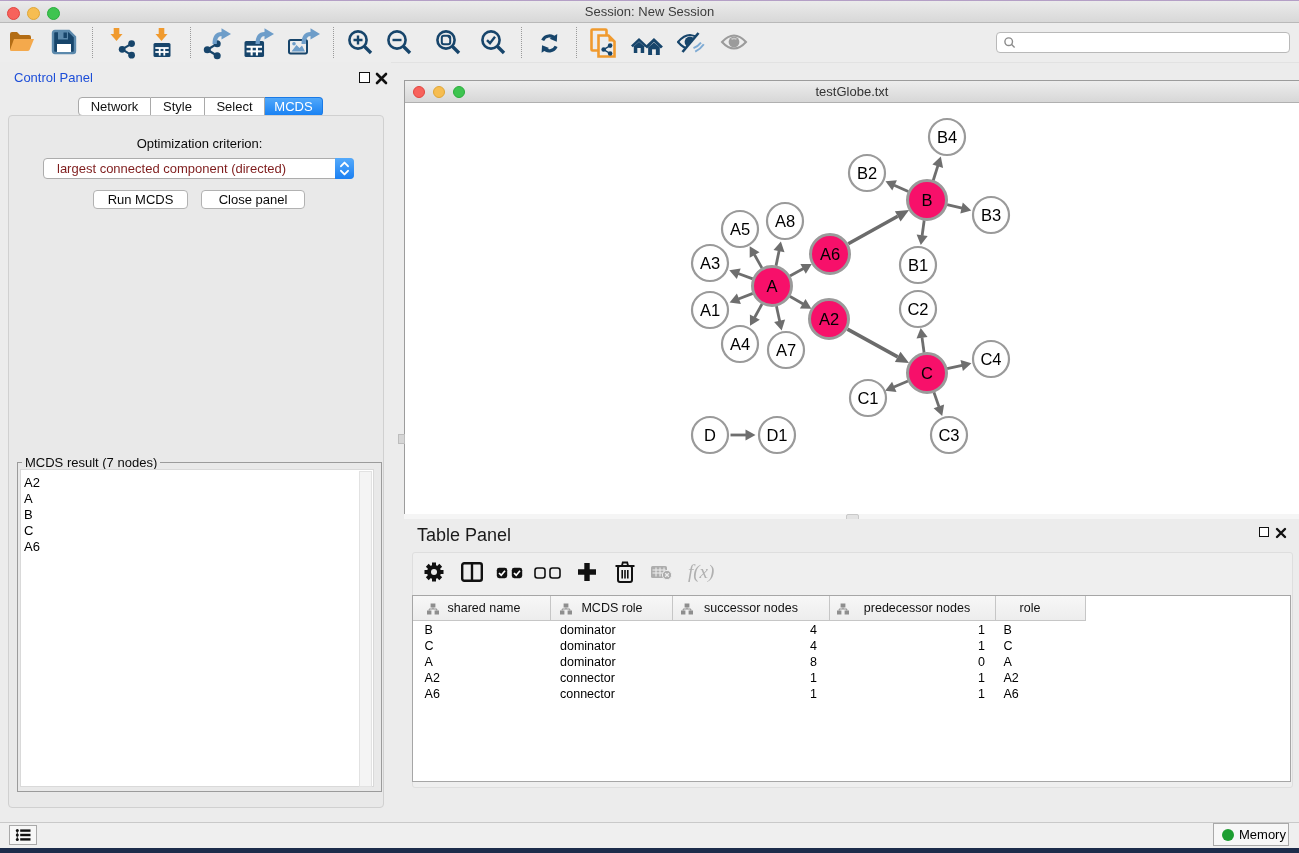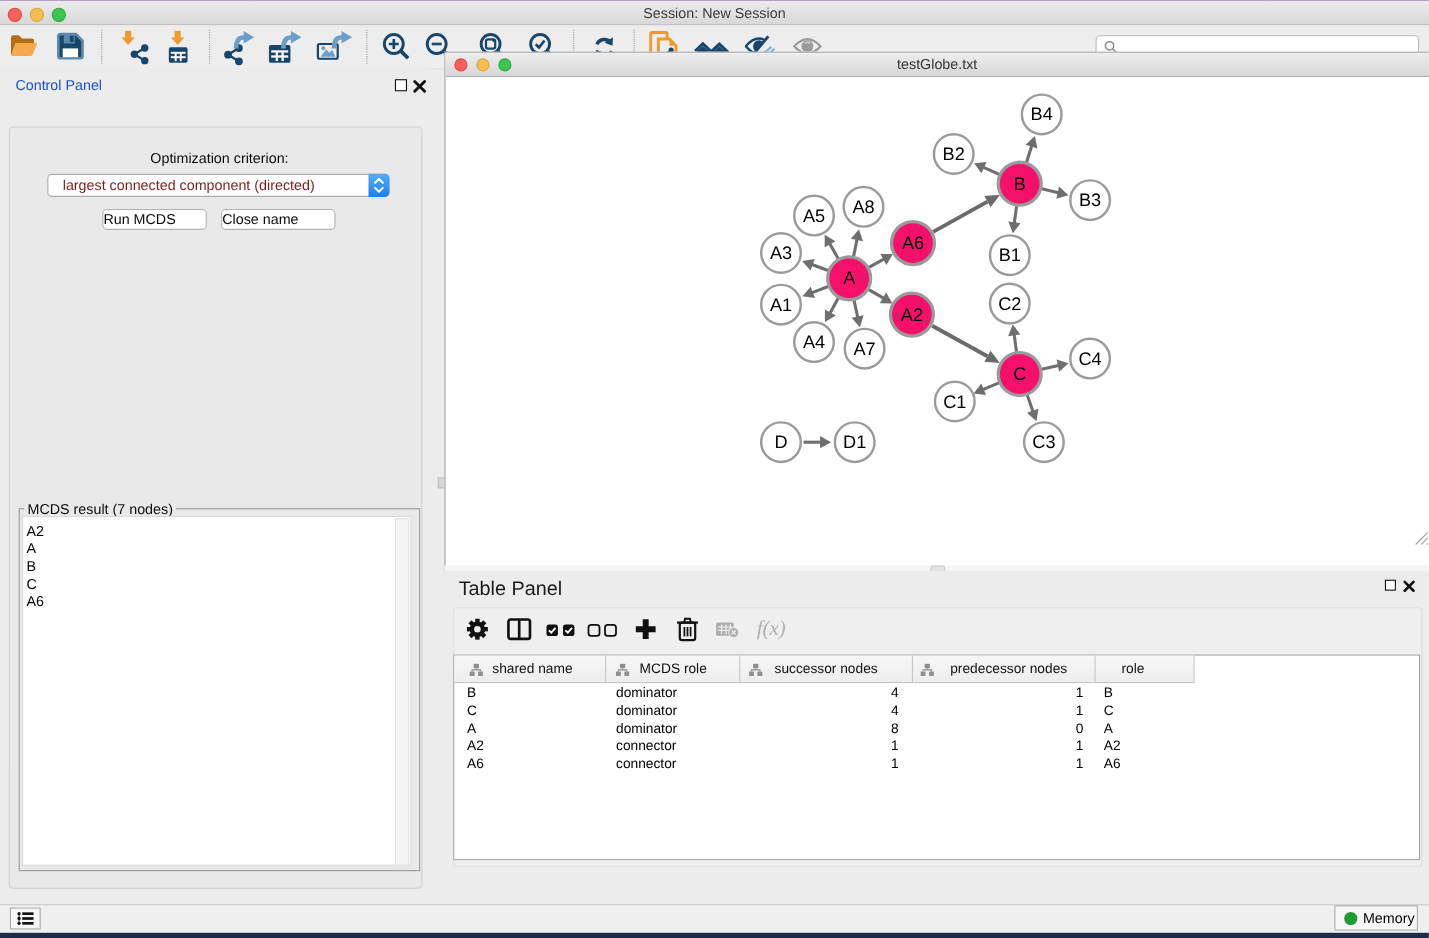--- a/index.html
+++ b/index.html
@@ -20,28 +20,28 @@
  background:#fff;border:1px solid #a9a9a9;border-left:none;padding:0}
 .tabsel{background:linear-gradient(#51a8fa,#1a82f3);color:#fff;border-color:#1a7ae6}
 #innerpanel{left:8px;top:53px;width:374px;height:691px;background:#e9e9e9;
  border:1px solid #d0d0d0;border-radius:4px}
 #optlabel{left:8px;top:74px;width:383px;text-align:center;font-size:13px;color:#0b0b0b}
 #combo{left:43px;top:96px;width:309px;height:19px;background:#fff;border:1px solid #acacac;border-radius:4px}
 #combotext{position:absolute;left:13px;top:0;line-height:19px;font-size:13px;color:#7f1d1d}
 #combobtn{position:absolute;right:-1px;top:-1px;width:19px;height:21px;border-radius:0 4px 4px 0;
  background:linear-gradient(#55aafb,#1b80f2)}
 .btn{position:absolute;height:17px;line-height:17px;background:#fff;border:1px solid #b2b2b2;
- border-radius:4px;font-size:13px;color:#0b0b0b;text-align:left}
+ border-radius:4px;font-size:13px;color:#0b0b0b;text-align:center}
 #fieldset{left:17px;top:400px;width:363px;height:328px;border:1px solid #9b9b9b}
 #fieldwhite{position:absolute;left:2px;top:6px;width:352px;height:316px;background:#fff;
  border:1px solid #d9d9d9}
 #fieldlegend{position:absolute;left:4px;top:-8px;background:#e9e9e9;padding:0 3px;font-size:13px;color:#0b0b0b}
 #fieldlist{position:absolute;left:3px;top:5px;font-size:13px;color:#000;line-height:16px}
 #fsscroll{position:absolute;right:1px;top:1px;width:11px;height:314px;background:#f4f4f4;border:1px solid #e2e2e2}
-#netwin{left:404px;top:47px;width:895px;height:575px;background:#fff;border:1px solid #9c9c9c;border-right:none;box-sizing:border-box}
+#netwin{left:404px;top:80px;width:895px;height:575px;background:#fff;border:1px solid #9c9c9c;border-right:none;box-sizing:border-box}
 #nettitle{position:absolute;left:0;top:0;width:100%;height:21px;
  background:linear-gradient(#ededed,#d7d7d7);border-bottom:1px solid #b0b0b0}
 #netname{position:absolute;left:0;top:0;width:100%;text-align:center;font-size:13px;color:#333;line-height:21px}
 #vsplit{left:398px;top:434px;width:5px;height:8px;background:#d6d6d6;border:1px solid #bdbdbd}
 #hsplit{left:846px;top:514px;width:11px;height:6px;background:#e3e3e3;border:1px solid #c9c9c9;border-radius:2px}
 #tpanel{left:391px;top:519px;width:908px;height:303px;background:#ececec}
 #tphead{position:absolute;left:26px;top:6px;font-size:18px;color:#1a1a1a}
 #tablebox{position:absolute;left:21px;top:76px;width:879px;height:187px;background:#fff;
  border:1px solid #a6a6a6;box-sizing:border-box}
 #thead{position:absolute;left:0;top:0;width:672px;height:24px;background:linear-gradient(#f7f7f7,#ededed);
@@ -226,33 +226,39 @@
       <circle cx="5.7" cy="5.7" r="3.8" fill="none" stroke="#8b8b8b" stroke-width="1.4"></circle>
       <line x1="8.6" y1="8.6" x2="11.6" y2="11.6" stroke="#8b8b8b" stroke-width="1.4"></line>
     </svg>
   </div>
 <div class="abs" id="cpanel">
  <div class="abs" id="cphead">Control Panel</div>
  <div class="abs floatsq" style="left:359px;top:10px"></div>
  <svg class="abs" style="left:375px;top:10px" width="13" height="13" viewBox="0 0 13 13">
       <path d="M2 2 L11 11 M11 2 L2 11" stroke="#111" stroke-width="2.6" stroke-linecap="round"></path>
     </svg>
+ <div class="abs tabrow" style="left:78px;top:35px">
+  <div class="tab" style="width:71px;border-left:1px solid #a9a9a9;border-radius:4px 0 0 4px">Network</div>
+  <div class="tab" style="width:53px">Style</div>
+  <div class="tab" style="width:59px">Select</div>
+  <div class="tab tabsel" style="width:57px;border-radius:0 4px 4px 0">MCDS</div>
+ </div>
  <div class="abs" id="innerpanel"></div>
  <div class="abs" id="optlabel">Optimization criterion:</div>
  <div class="abs" id="combo">
    <div id="combotext">largest connected component (directed)</div>
    <div id="combobtn">
         <svg width="19" height="21" viewBox="0 0 19 21">
           <path d="M6 8.2 L9.5 4.6 L13 8.2" fill="none" stroke="#fff" stroke-width="1.9" stroke-linecap="round" stroke-linejoin="round"></path>
           <path d="M6 12.8 L9.5 16.4 L13 12.8" fill="none" stroke="#fff" stroke-width="1.9" stroke-linecap="round" stroke-linejoin="round"></path>
         </svg>
       </div>
  </div>
  <div class="btn" style="left:93px;top:128px;width:93px">Run MCDS</div>
- <div class="btn" style="left:201px;top:128px;width:102px">Close name</div>
+ <div class="btn" style="left:201px;top:128px;width:102px">Close panel</div>
  <div class="abs" id="fieldset">
   <div id="fieldlegend">MCDS result (7 nodes)</div>
   <div id="fieldwhite">
     <div id="fieldlist">A2<br>A<br>B<br>C<br>A6</div>
     <div id="fsscroll"></div>
   </div>
  </div>
 </div>
 <div class="abs" id="netwin">
  <div id="nettitle">

